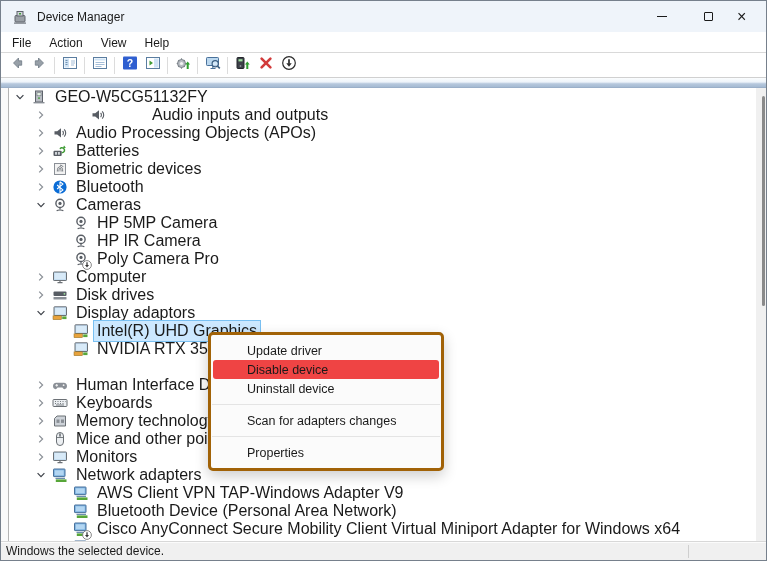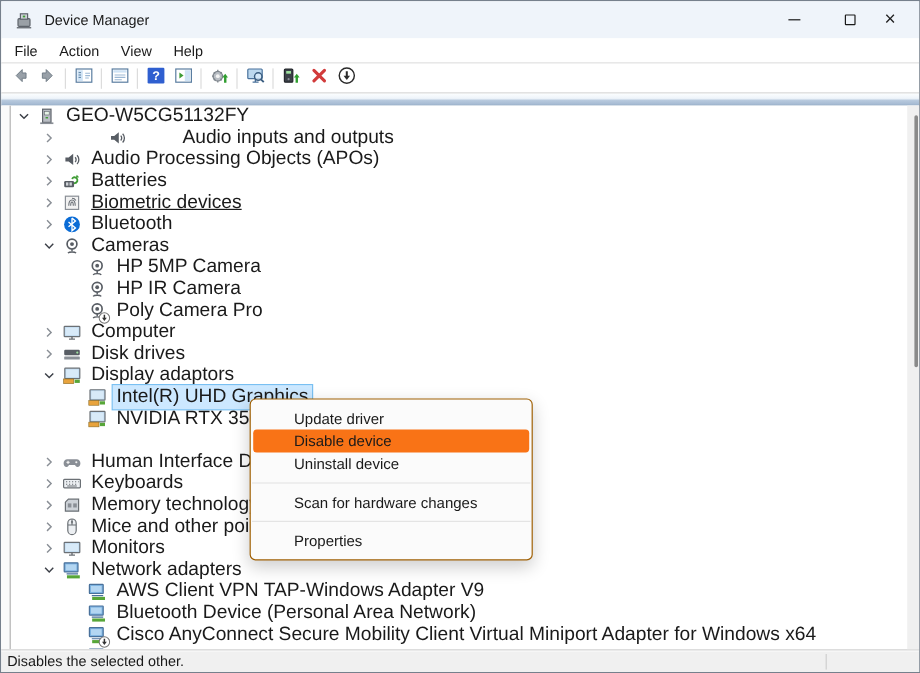--- a/index.html
+++ b/index.html
@@ -41,24 +41,24 @@
   .tlabel.sel { background: #cce8ff; outline: 1px solid #79c0f2; }
   .ov { position: absolute; right: -3px; bottom: -3px; width: 10px; height: 10px; }
   
   .vscroll { position: absolute; top: 87px; right: 0; width: 10px; height: 453px; background: #f0f0f0; z-index: 5; }
   .vthumb { position: absolute; left: 6px; top: 8px; width: 3px; height: 210px; background: #8a8a8a; border-radius: 2px; }
   
   .statusbar { height: 19px; background: #f0f0f0; border-top: 1px solid #d8d8d8; box-shadow: inset 0 1px 0 #fbfbfb; display: flex; align-items: center; padding-left: 5px; font-size: 12px; position: relative; }
   .status-div { position: absolute; left: 687px; top: 3px; bottom: 2px; width: 1px; background: #cfcfcf; }
   
   .ctxmenu { position: absolute; left: 207px; top: 331px; width: 236px; background: #fbfbfb;
-    border: 1px solid #a16207; border-radius: 5px; box-shadow: 0 5px 14px rgba(0,0,0,.20);
+    border: 3px solid #a16207; border-radius: 5px; box-shadow: 0 5px 14px rgba(0,0,0,.20);
     padding: 6px 0; z-index: 10; }
   .citem { height: 19px; display: flex; align-items: center; padding-left: 36px; font-size: 12.5px; }
-  .citem.hover { background: #f97316; margin: 0 2px; padding-left: 34px; border-radius: 3px; }
+  .citem.hover { background: #ef4444; margin: 0 2px; padding-left: 34px; border-radius: 3px; }
   .csep { height: 1px; background: #e4e4e4; margin: 6px 1px; }
 </style>
 </head>
 <body>
 
 <div class="window">
 
   <div class="titlebar">
     <span class="appicon">
       <svg width="16" height="16" viewBox="0 0 16 16">
@@ -233,21 +233,21 @@
             <svg width="16" height="16" viewBox="0 0 16 16">
               <rect x="1.5" y="7.8" width="8.2" height="5.2" rx="1" fill="#585d64"></rect>
               <rect x="3" y="9" width="2" height="2.7" fill="#cfd3d8"></rect>
               <rect x="5.9" y="9" width="2" height="2.7" fill="#cfd3d8"></rect>
               <path d="M9.7 9.8c3-0.4 3.8-3 1.6-4.6-1.3-1-2.9-0.4-3.1 1" stroke="#3f9c35" stroke-width="1.5" fill="none"></path>
               <path d="M12 2.6l1.9 2.2-2.9 0.5z" fill="#3f9c35"></path>
             </svg>
           </span>
           <span class="tlabel">Batteries</span>
         </div>
-        <div class="trow" style="padding-left: 24px; text-decoration: underline;">
+        <div class="trow" style="padding-left: 24px;">
           <span class="chev">
             <svg width="16" height="16" viewBox="0 0 16 16">
               <path d="M6.2 4.6 9.6 8l-3.4 3.4" stroke="#8a8f96" stroke-width="1.2" fill="none"></path>
             </svg>
           </span>
           <span class="ticon">
             <svg width="16" height="16" viewBox="0 0 16 16">
               <rect x="2.5" y="2.5" width="11" height="11" fill="#f2f2f2" stroke="#8a8f96"></rect>
               <path d="M5.3 10.5c0-3.2 1-4.8 2.7-4.8s2.7 1.6 2.7 4.8M6.9 10.5c0-2.1 0.3-3.2 1.1-3.2s1.1 1.1 1.1 3.2M8 4.2c1.5 0 2.6 0.7 3.2 1.8" stroke="#6a6f76" stroke-width="0.9" fill="none"></path>
             </svg>
@@ -558,27 +558,27 @@
           </span>
         </div>
       </div>
   </div>
 
   <div class="vscroll">
     <div class="vthumb"></div>
   </div>
 
   <div class="statusbar">
-    <span>Disables the selected other.</span>
+    <span>Windows the selected device.</span>
     <span class="status-div"></span>
   </div>
 
   <div class="ctxmenu" id="ctxmenu">
       <div class="citem">Update driver</div>
       <div class="citem hover">Disable device</div>
       <div class="citem">Uninstall device</div>
       <div class="csep"></div>
-      <div class="citem">Scan for hardware changes</div>
+      <div class="citem">Scan for adapters changes</div>
       <div class="csep"></div>
       <div class="citem">Properties</div>
     </div>
 
 </div>
 
 </body></html>

